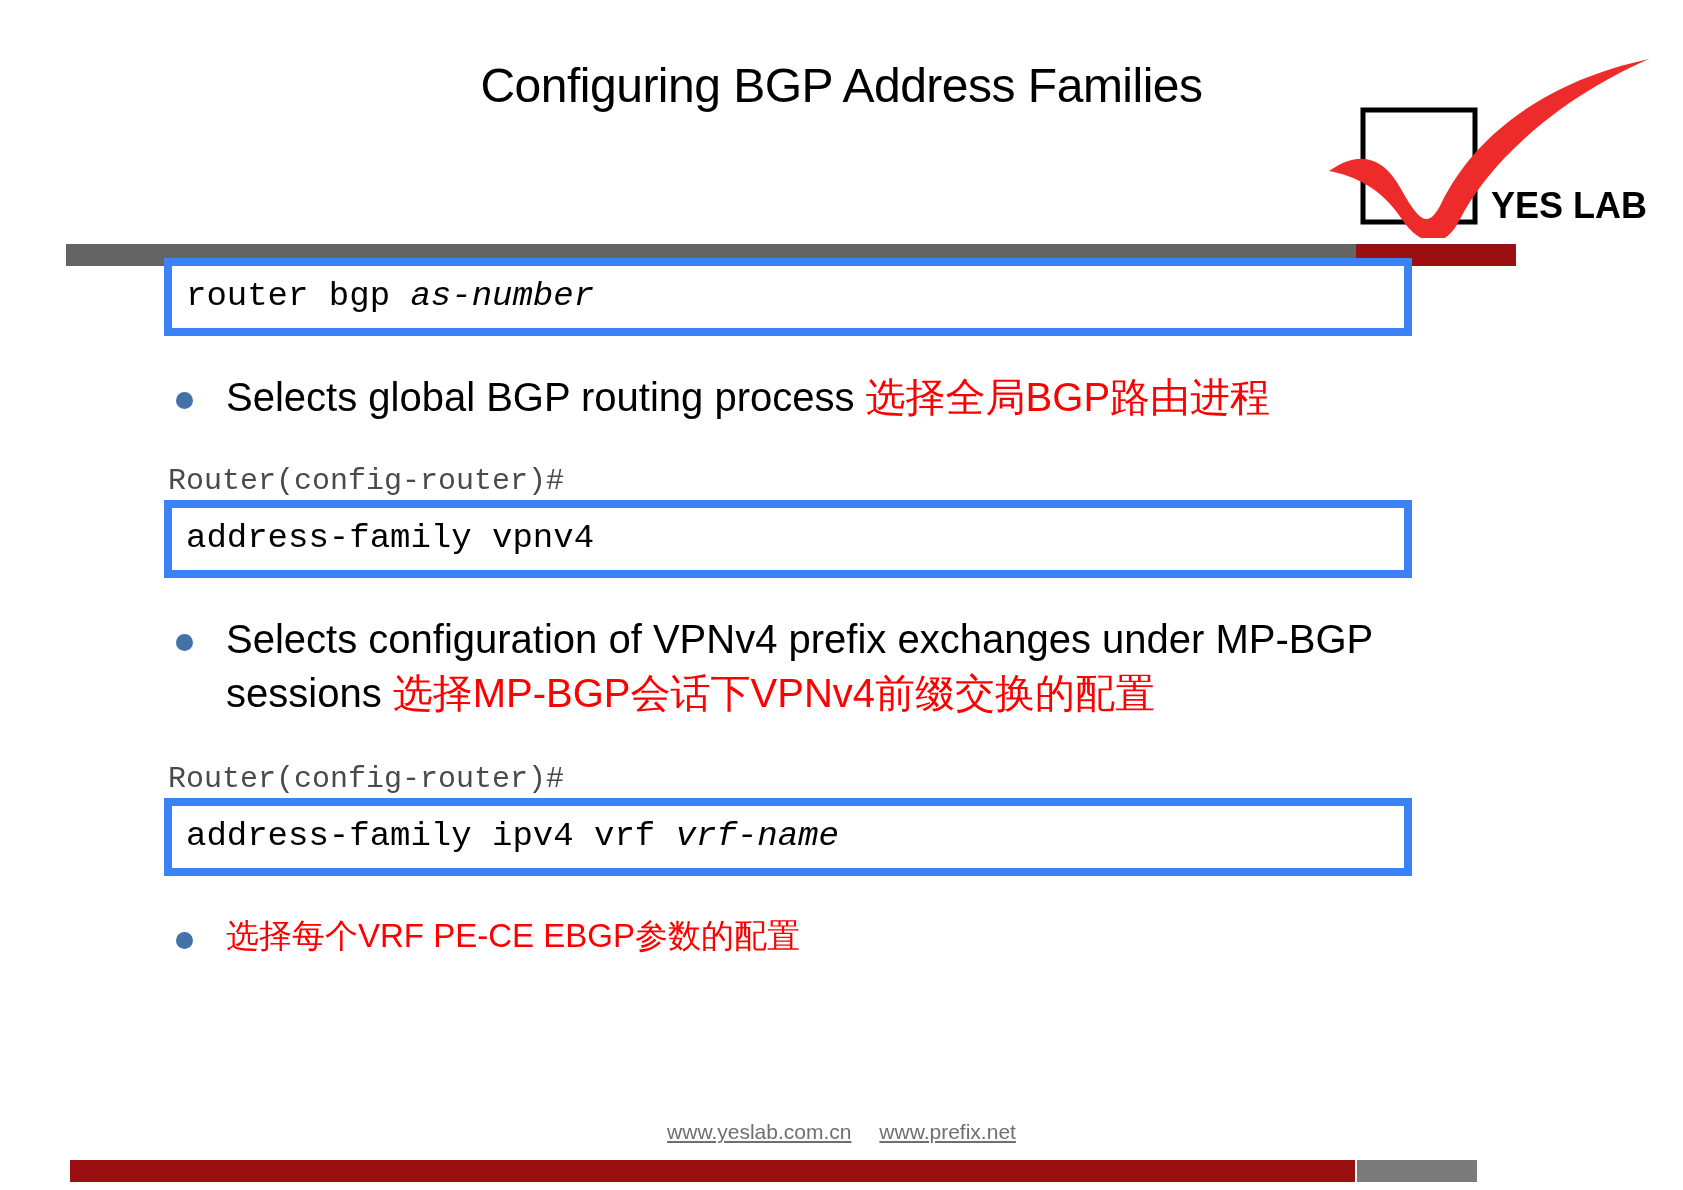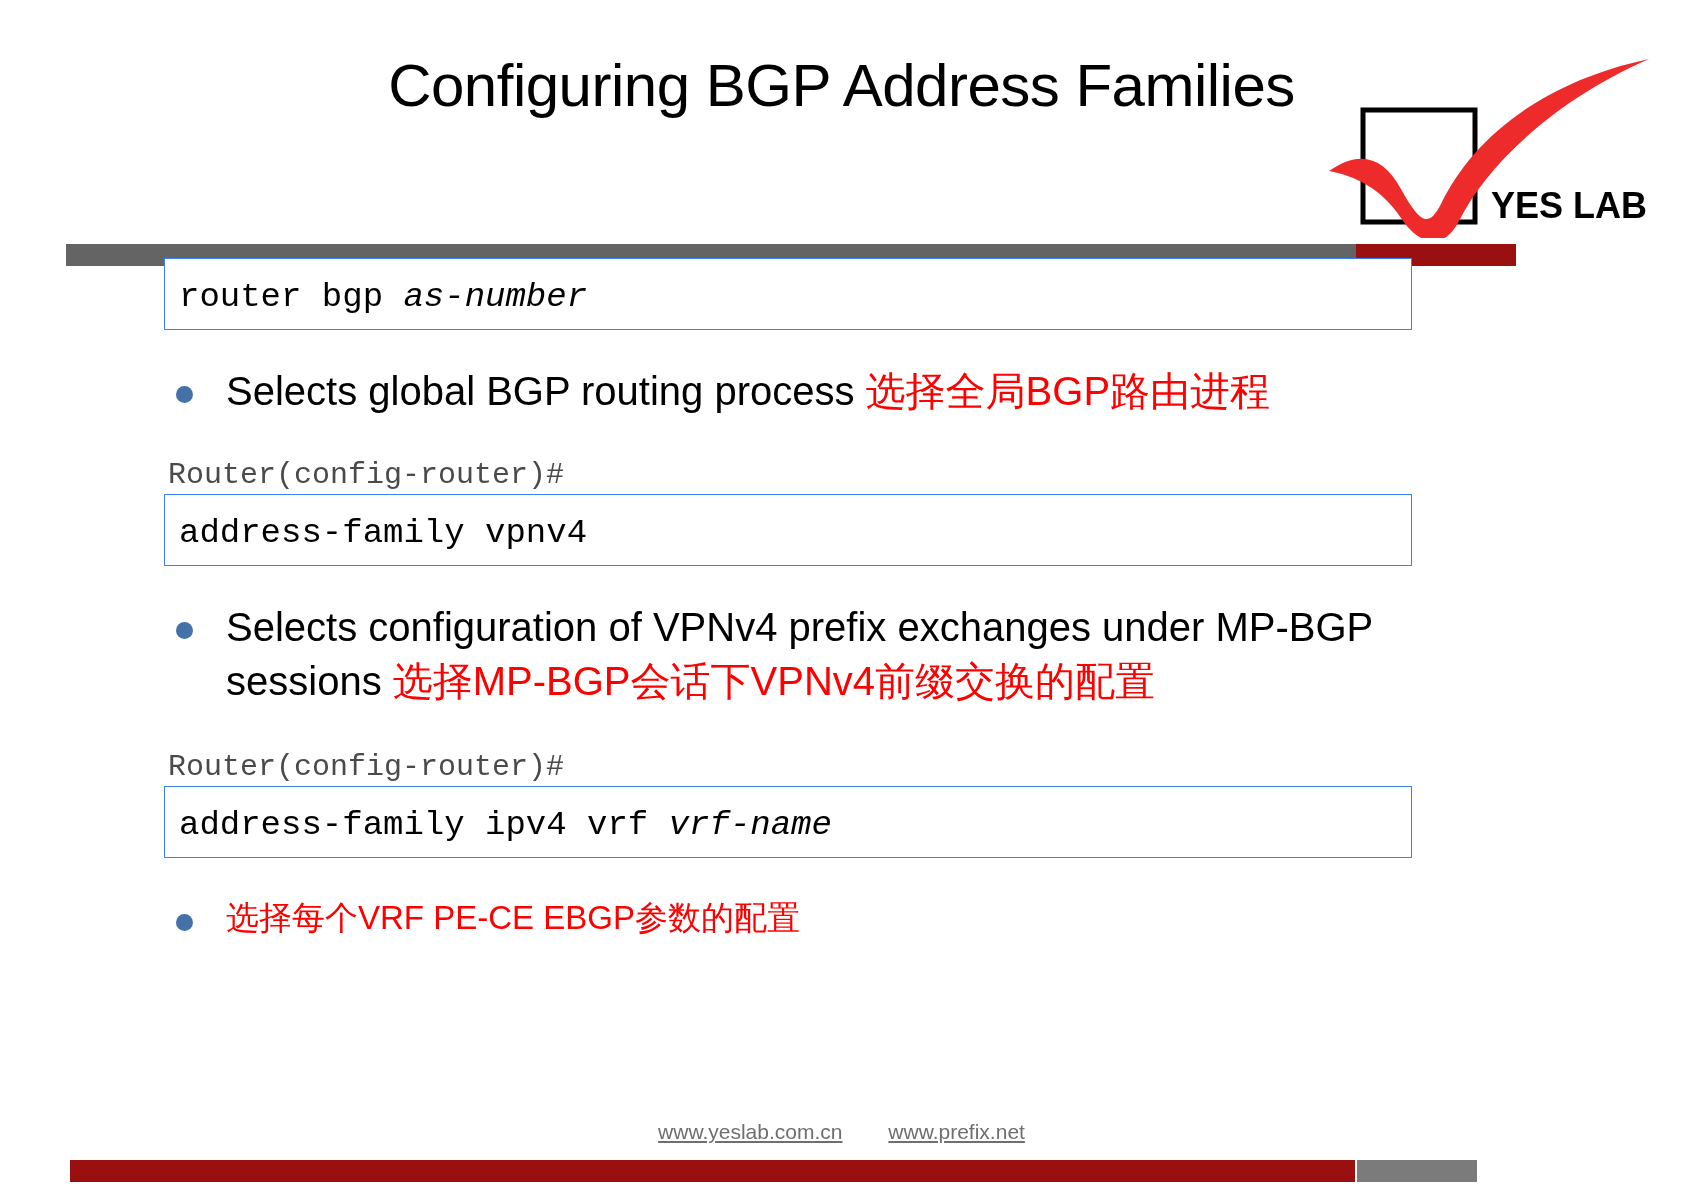--- a/index.html
+++ b/index.html
@@ -20,21 +20,21 @@
   .title-block {
     position: absolute;
     left: 0;
     top: 42px;
     width: 1683px;
     text-align: center;
     z-index: 2;
   }
   .title-line {
     font-family: "Liberation Sans", sans-serif;
-    font-size: 60px;
+    font-size: 48px;
     line-height: 88px;
     font-weight: 400;
     color: #000000;
     letter-spacing: -0.5px;
   }
 
   
   .logo {
     position: absolute;
     right: 28px;
@@ -77,23 +77,23 @@
     font-family: "Liberation Mono", "DejaVu Sans Mono", monospace;
     font-size: 30px;
     line-height: 38px;
     color: #4a4a4a;
     padding-left: 168px;
   }
 
   .cmdbox {
     margin-left: 164px;
     width: 1248px;
-    border: 1px solid #3b82f6;
+    border: 8px solid #3b82f6;
     box-sizing: border-box;
-    padding: 16px 0 10px 14px;
+    padding: 8px 0 10px 14px;
     background: #ffffff;
   }
   .cmdbox .cmd {
     font-family: "Liberation Mono", "DejaVu Sans Mono", monospace;
     font-size: 34px;
     line-height: 44px;
     color: #000000;
     white-space: pre;
   }
   .cmd .param {
@@ -144,21 +144,21 @@
     top: 1120px;
     width: 1683px;
     text-align: center;
     font-family: "Liberation Sans", sans-serif;
     font-size: 21px;
     color: #6f6f6f;
   }
   .footer-links a {
     color: #6f6f6f;
     text-decoration: underline;
-    margin: 0 20px;
+    margin: 0 11px;
   }
 
   .bottombar {
     position: absolute;
     left: 70px;
     top: 1160px;
     width: 1545px;
     height: 22px;
     display: flex;
   }

